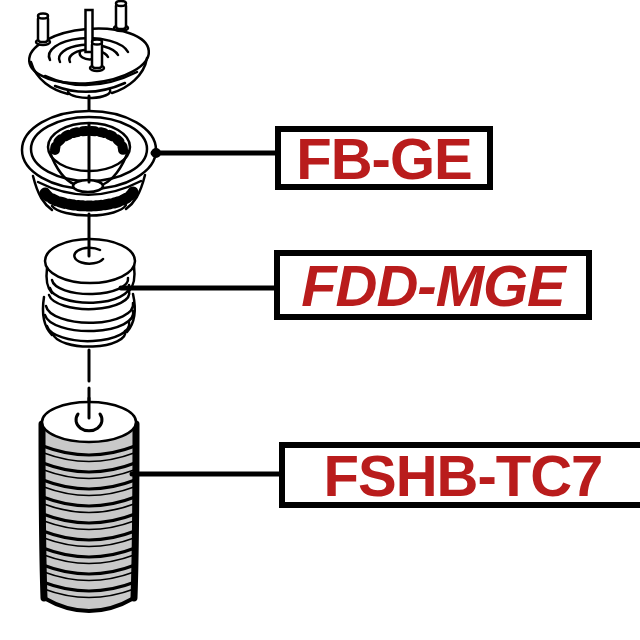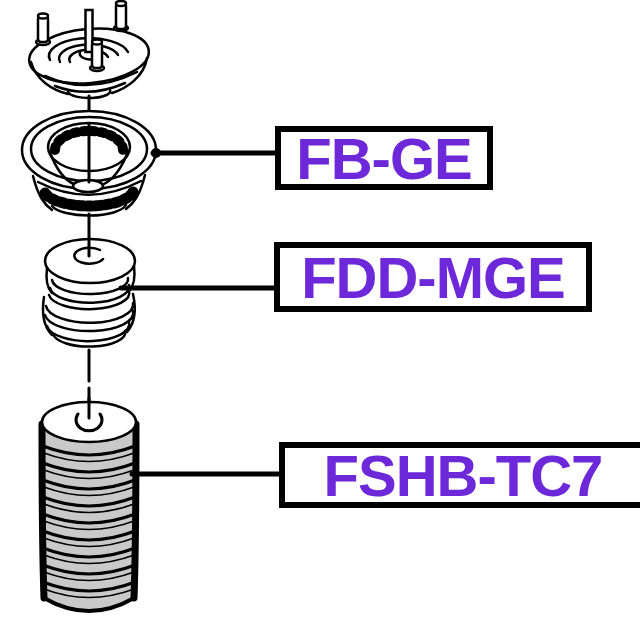--- a/index.html
+++ b/index.html
@@ -15,25 +15,25 @@
     position:absolute;
     box-sizing:border-box;
     border:6px solid #000;
     background:#fff;
     display:flex;
     align-items:center;
     justify-content:center;
     font-weight:bold;
     font-size:58px;
     letter-spacing:-1px;
-    color:#6d28d9;
+    color:#b91c1c;
     white-space:nowrap;
   }
   #label-fb-ge   {left:275px;top:126px;width:218px;height:64px;}
-  #label-fdd-mge {left:274px;top:242px;width:318px;height:70px;}
+  #label-fdd-mge {left:274px;top:250px;width:318px;height:70px;font-style:italic;}
   #label-fshb-tc7{left:279px;top:442px;width:368px;height:66px;}
 </style>
 </head>
 <body>
 
 <div id="stage">
 
   <svg id="drawing" width="640" height="640" viewBox="0 0 640 640" fill="none" stroke="#000" stroke-width="2.5" stroke-linecap="round">
 
     <g>

